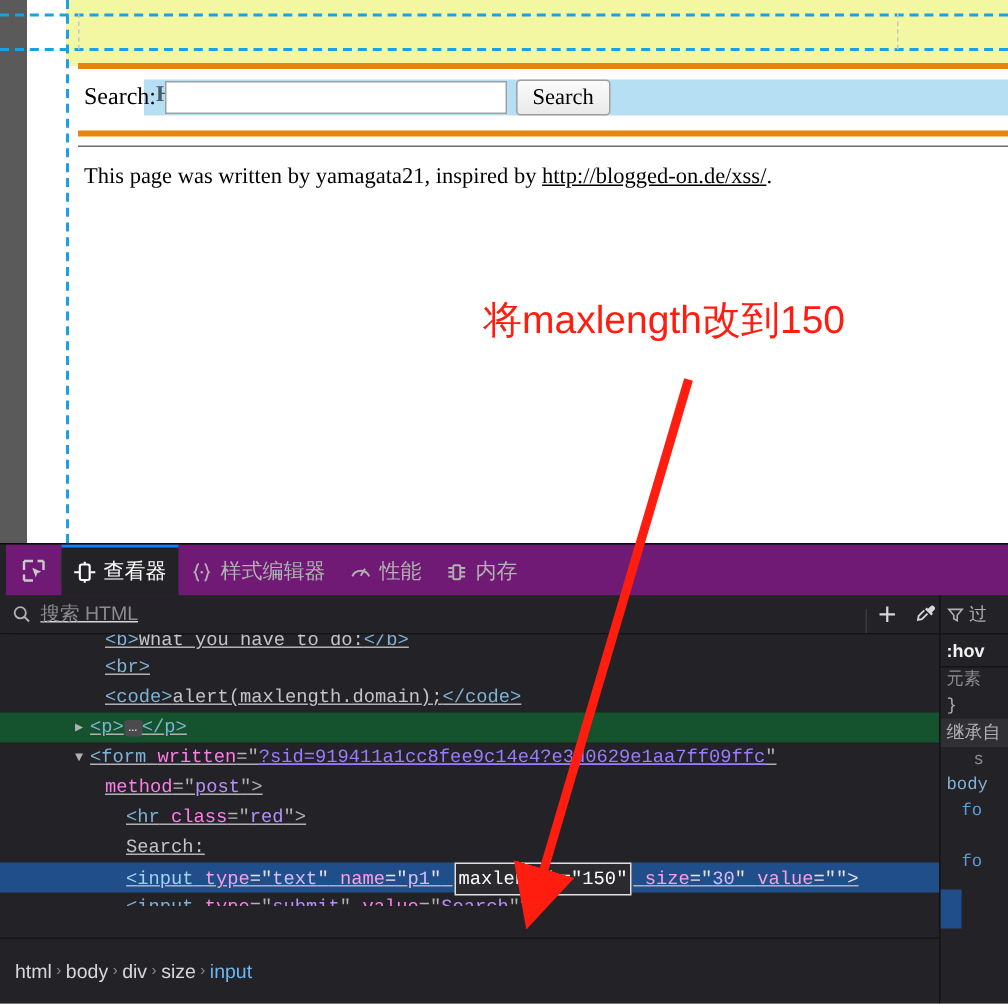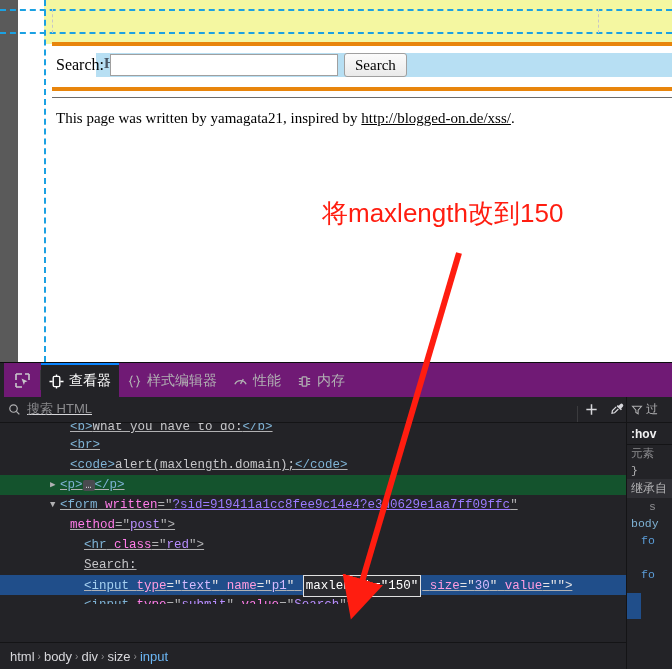--- a/index.html
+++ b/index.html
@@ -237,21 +237,21 @@
   #css-sidebar .cs-sel { color:#7fb3d5; }
   #css-sidebar .cs-prop { color:#5b9dd9; }
   #css-sidebar .cs-dim { color:#8c8c8f; }
   #css-sidebar .cs-highlight {
     position:absolute; left:0; top:196px; width:14px; height:26px;
     background:#204e8a;
   }
 
   
   #breadcrumb {
-    position:absolute; left:0; bottom:0; width:626px; height:27px;
+    position:absolute; left:0; bottom:0; width:626px; height:44px;
     background:#232327; border-top:1px solid #141416;
     display:flex; align-items:center; gap:3px; padding-left:10px;
     font-size:13px; white-space:nowrap;
   }
   .crumb { color:#d7d7db; cursor:pointer; }
   .crumb.cur { color:#6bb6f5; }
   .crumb-sep { color:#8c8c8f; font-size:10px; }
 </style>
 </head>
 <body>

